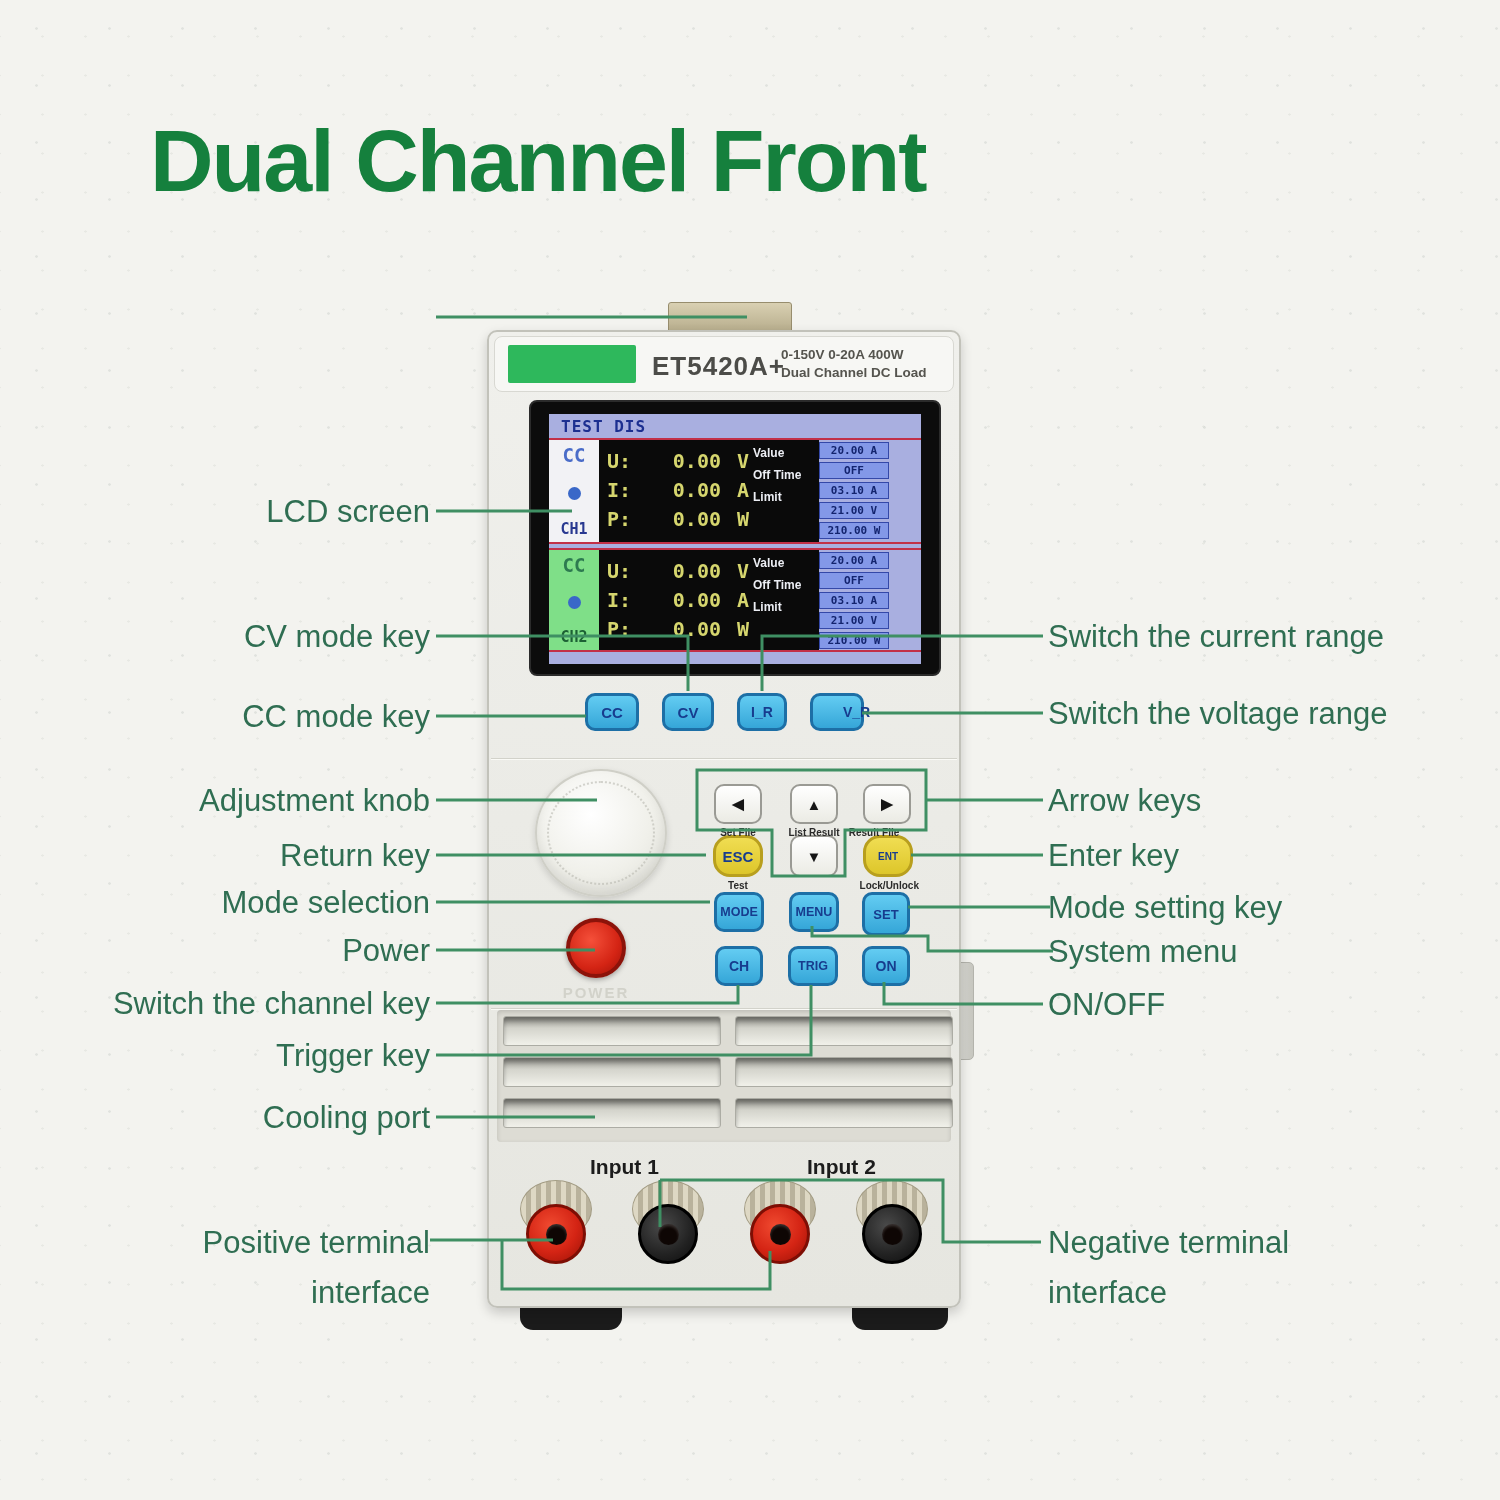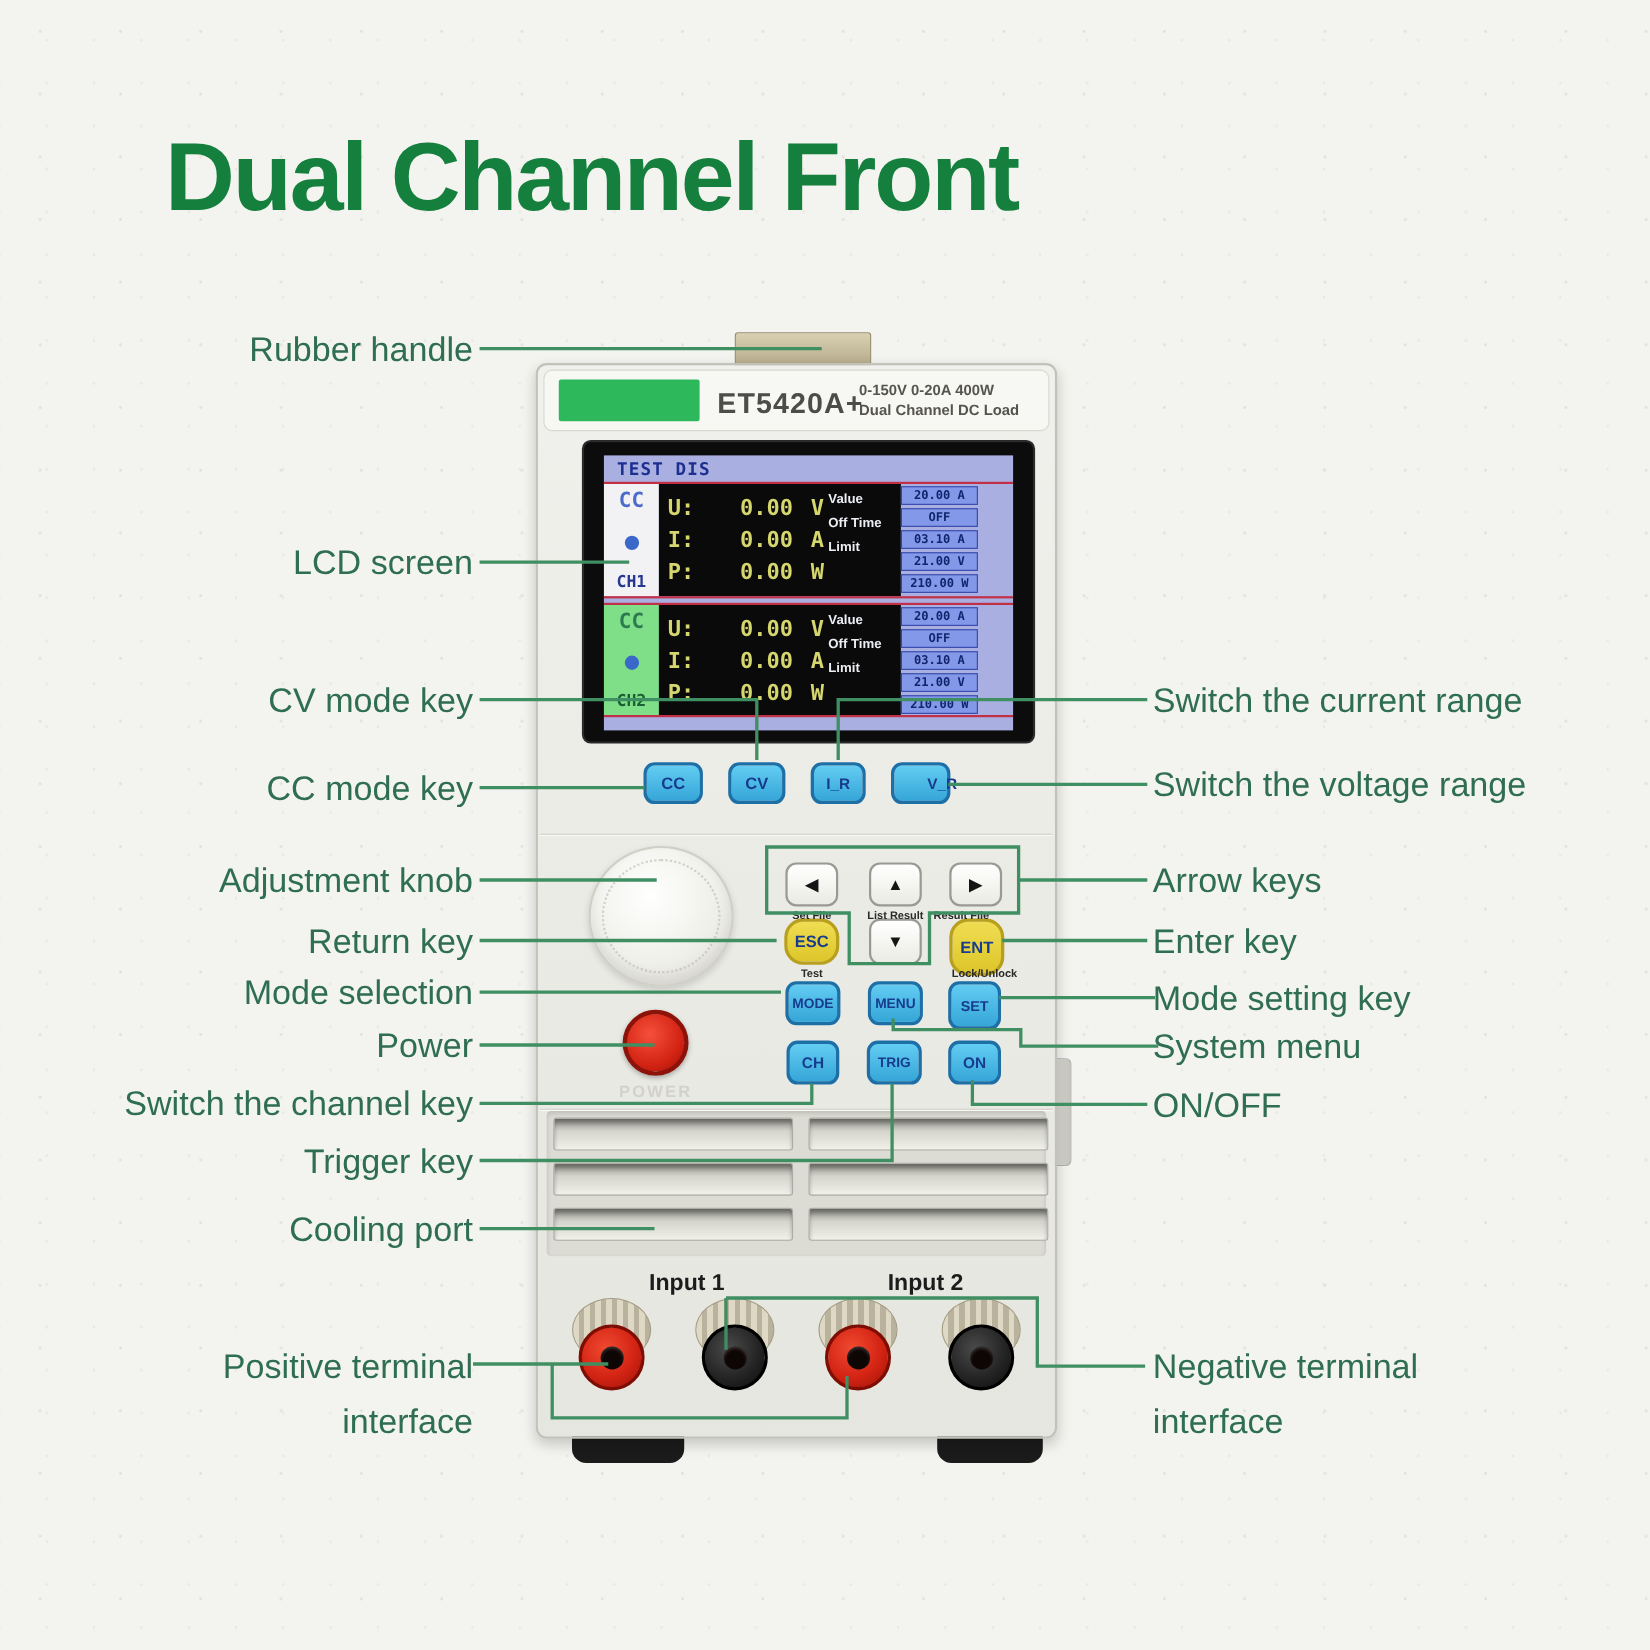--- a/index.html
+++ b/index.html
@@ -94,25 +94,25 @@
 
   .key-white{background:linear-gradient(180deg,#ffffff,#ebebe4);border:2px solid #9a9a94;
     border-radius:10px;color:#151515;}
   .key-left{left:225px;top:452px;width:48px;height:40px;font-size:15px;}
   .key-up{left:301px;top:452px;width:48px;height:40px;font-size:15px;}
   .key-right{left:374px;top:452px;width:48px;height:40px;font-size:15px;}
   .key-down{left:301px;top:503px;width:48px;height:42px;font-size:15px;}
   .key-sub{position:absolute;font-size:10px;font-weight:bold;color:#2a2a2a;text-align:center;
     width:70px;z-index:2;}
   .sub-left{left:214px;top:495px;} .sub-up{left:290px;top:495px;} .sub-right{left:350px;top:495px;}
-  .sub-test{left:214px;top:548px;} .sub-lock{left:359px;top:548px;width:94px;}
+  .sub-test{left:214px;top:548px;} .sub-lock{left:336px;top:548px;width:94px;text-align:right;}
   .btn-yellow{background:linear-gradient(180deg,#f0dd52,#ddc62a);border:3px solid #b89f1e;
     border-radius:17px;color:#173c8e;}
   .key-esc{left:224px;top:503px;width:50px;height:42px;font-size:15px;}
-  .key-ent{left:374px;top:503px;width:50px;height:52px;font-size:15px;}
+  .key-ent{left:374px;top:503px;width:50px;height:42px;font-size:10px;}
   .key-mode{left:225px;top:560px;width:50px;height:40px;font-size:12.5px;}
   .key-menu{left:300px;top:560px;width:50px;height:40px;font-size:12.5px;}
   .key-set{left:373px;top:560px;width:48px;height:44px;font-size:13px;}
   .key-ch{left:226px;top:614px;width:48px;height:40px;font-size:14px;}
   .key-trig{left:299px;top:614px;width:50px;height:40px;font-size:12.5px;}
   .key-on{left:373px;top:614px;width:48px;height:40px;font-size:14px;}
 
   .power-btn{position:absolute;left:77px;top:586px;width:60px;height:60px;border-radius:50%;
     background:radial-gradient(circle at 40% 35%,#f5503a,#d42414 60%,#a01208);
     border:4px solid #8c130a;box-sizing:border-box;box-shadow:0 2px 5px rgba(0,0,0,.3);}
@@ -145,21 +145,20 @@
   .annot-svg{position:absolute;left:0;top:0;z-index:5;pointer-events:none;}
   .annot-svg path{stroke:var(--lineGreen,#3f8f63);stroke-width:3;fill:none;}
 </style>
 </head>
 <body>
 
 <div class="page">
 
   <div class="title">Dual Channel Front</div>
 
-  <div class="lbl lbl-left ll0">Rubber handle</div>
   <div class="lbl lbl-left ll1">LCD screen</div>
   <div class="lbl lbl-left ll2">CV mode key</div>
   <div class="lbl lbl-left ll3">CC mode key</div>
   <div class="lbl lbl-left ll4">Adjustment knob</div>
   <div class="lbl lbl-left ll5">Return key</div>
   <div class="lbl lbl-left ll6">Mode selection</div>
   <div class="lbl lbl-left ll7">Power</div>
   <div class="lbl lbl-left ll8">Switch the channel key</div>
   <div class="lbl lbl-left ll9">Trigger key</div>
   <div class="lbl lbl-left ll10">Cooling port</div>

